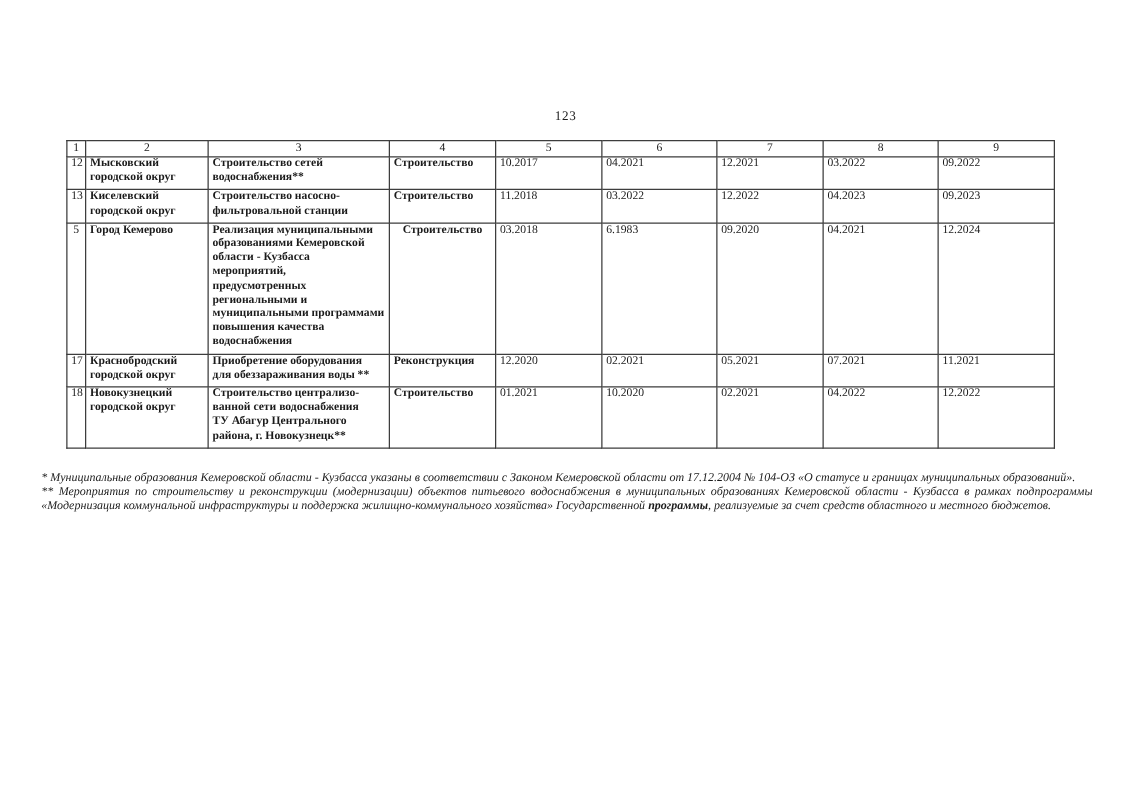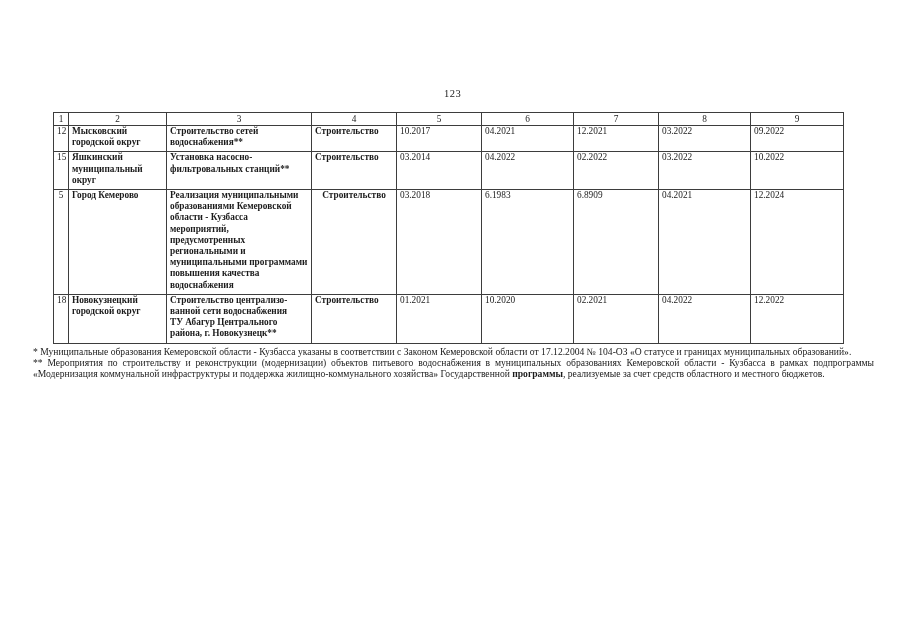--- a/index.html
+++ b/index.html
@@ -43,24 +43,25 @@
     text-align: center;
     padding: 0;
     height: 12px;
     line-height: 12px;
   }
   td.c-num { text-align: center; padding: 0 0 3px 0; margin-top: 32px; }
   td.c-district, td.c-project, td.c-type { white-space: pre-line; font-weight: bold; }
   td.c-type.centered { text-align: center; }
   td.c-date { }
   .footnotes {
-    margin-top: 2px;
+    margin-top: 18px;
     font-size: 9.6px;
     line-height: 11.2px;
     text-align: justify;
+    font-style: italic;
   }
   .footnotes p { margin: 0; }
   .footnotes b { font-weight: bold; }
 </style>
 </head>
 <body>
 
 <div class="page">
 
   <div class="pagenum">123</div>
@@ -100,57 +101,69 @@
     <td class="c-project">Строительство сетей
 водоснабжения**</td>
     <td class="c-type">Строительство</td>
     <td class="c-date">10.2017</td>
     <td class="c-date">04.2021</td>
     <td class="c-date">12.2021</td>
     <td class="c-date">03.2022</td>
     <td class="c-date">09.2022</td>
   </tr>
 
+  <tr>
+    <td class="c-num">13</td>
+    <td class="c-district">Киселевский
+городской округ</td>
+    <td class="c-project">Строительство насосно-
+фильтровальной станции</td>
+    <td class="c-type">Строительство</td>
+    <td class="c-date">11.2018</td>
+    <td class="c-date">03.2022</td>
+    <td class="c-date">12.2022</td>
+    <td class="c-date">04.2023</td>
+    <td class="c-date">09.2023</td>
+  </tr>
 
 
-  <tr>
-    <td class="c-num">15</td>
-    <td class="c-district">Яшкинский
-муниципальный
-округ</td>
-    <td class="c-project">Установка насосно-
-фильтровальных станций**</td>
-    <td class="c-type">Строительство</td>
-    <td class="c-date">03.2014</td>
-    <td class="c-date">04.2022</td>
-    <td class="c-date">02.2022</td>
-    <td class="c-date">03.2022</td>
-    <td class="c-date">10.2022</td>
-  </tr>
 
   <tr>
     <td class="c-num">5</td>
     <td class="c-district">Город Кемерово</td>
     <td class="c-project">Реализация муниципальными
 образованиями Кемеровской
 области - Кузбасса
 мероприятий,
 предусмотренных
 региональными и
 муниципальными программами
 повышения качества
 водоснабжения</td>
     <td class="c-type centered">Строительство</td>
     <td class="c-date">03.2018</td>
     <td class="c-date">6.1983</td>
-    <td class="c-date">6.8909</td>
+    <td class="c-date">09.2020</td>
     <td class="c-date">04.2021</td>
     <td class="c-date">12.2024</td>
   </tr>
 
+  <tr>
+    <td class="c-num">17</td>
+    <td class="c-district">Краснобродский
+городской округ</td>
+    <td class="c-project">Приобретение оборудования
+для обеззараживания воды **</td>
+    <td class="c-type">Реконструкция</td>
+    <td class="c-date">12.2020</td>
+    <td class="c-date">02.2021</td>
+    <td class="c-date">05.2021</td>
+    <td class="c-date">07.2021</td>
+    <td class="c-date">11.2021</td>
+  </tr>
 
   <tr>
     <td class="c-num">18</td>
     <td class="c-district">Новокузнецкий
 городской округ</td>
     <td class="c-project">Строительство централизо-
 ванной сети водоснабжения
 ТУ Абагур Центрального
 района, г. Новокузнецк**</td>
     <td class="c-type">Строительство</td>

